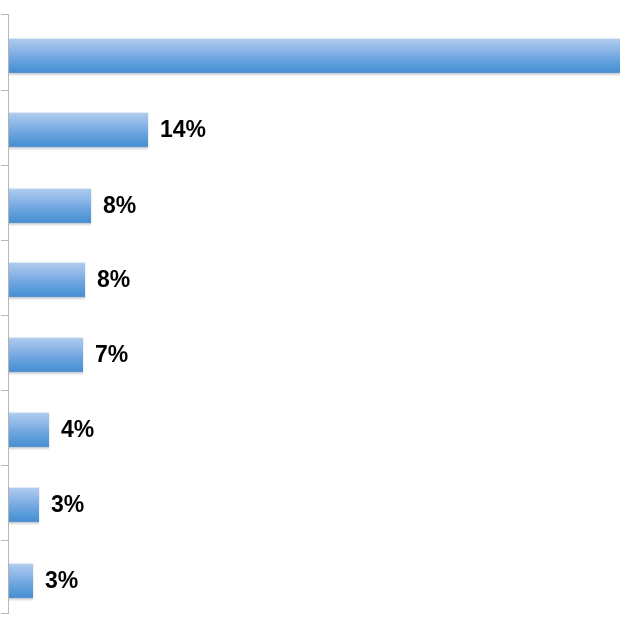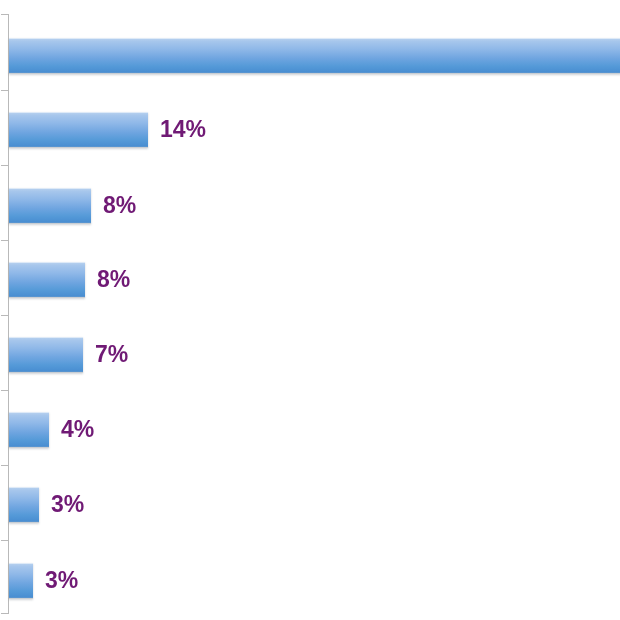--- a/index.html
+++ b/index.html
@@ -81,21 +81,21 @@
   }
 
   
   .bar-label {
     position: absolute;
     height: 35px;
     line-height: 35px;
     font-family: "Liberation Sans", sans-serif;
     font-size: 23px;
     font-weight: 700;
-    color: #701a75;
+    color: #000000;
     white-space: nowrap;
     letter-spacing: 0px;
   }
 </style>
 </head>
 <body>
 
 <div id="chart-root">
 
   <div class="plot-area">

